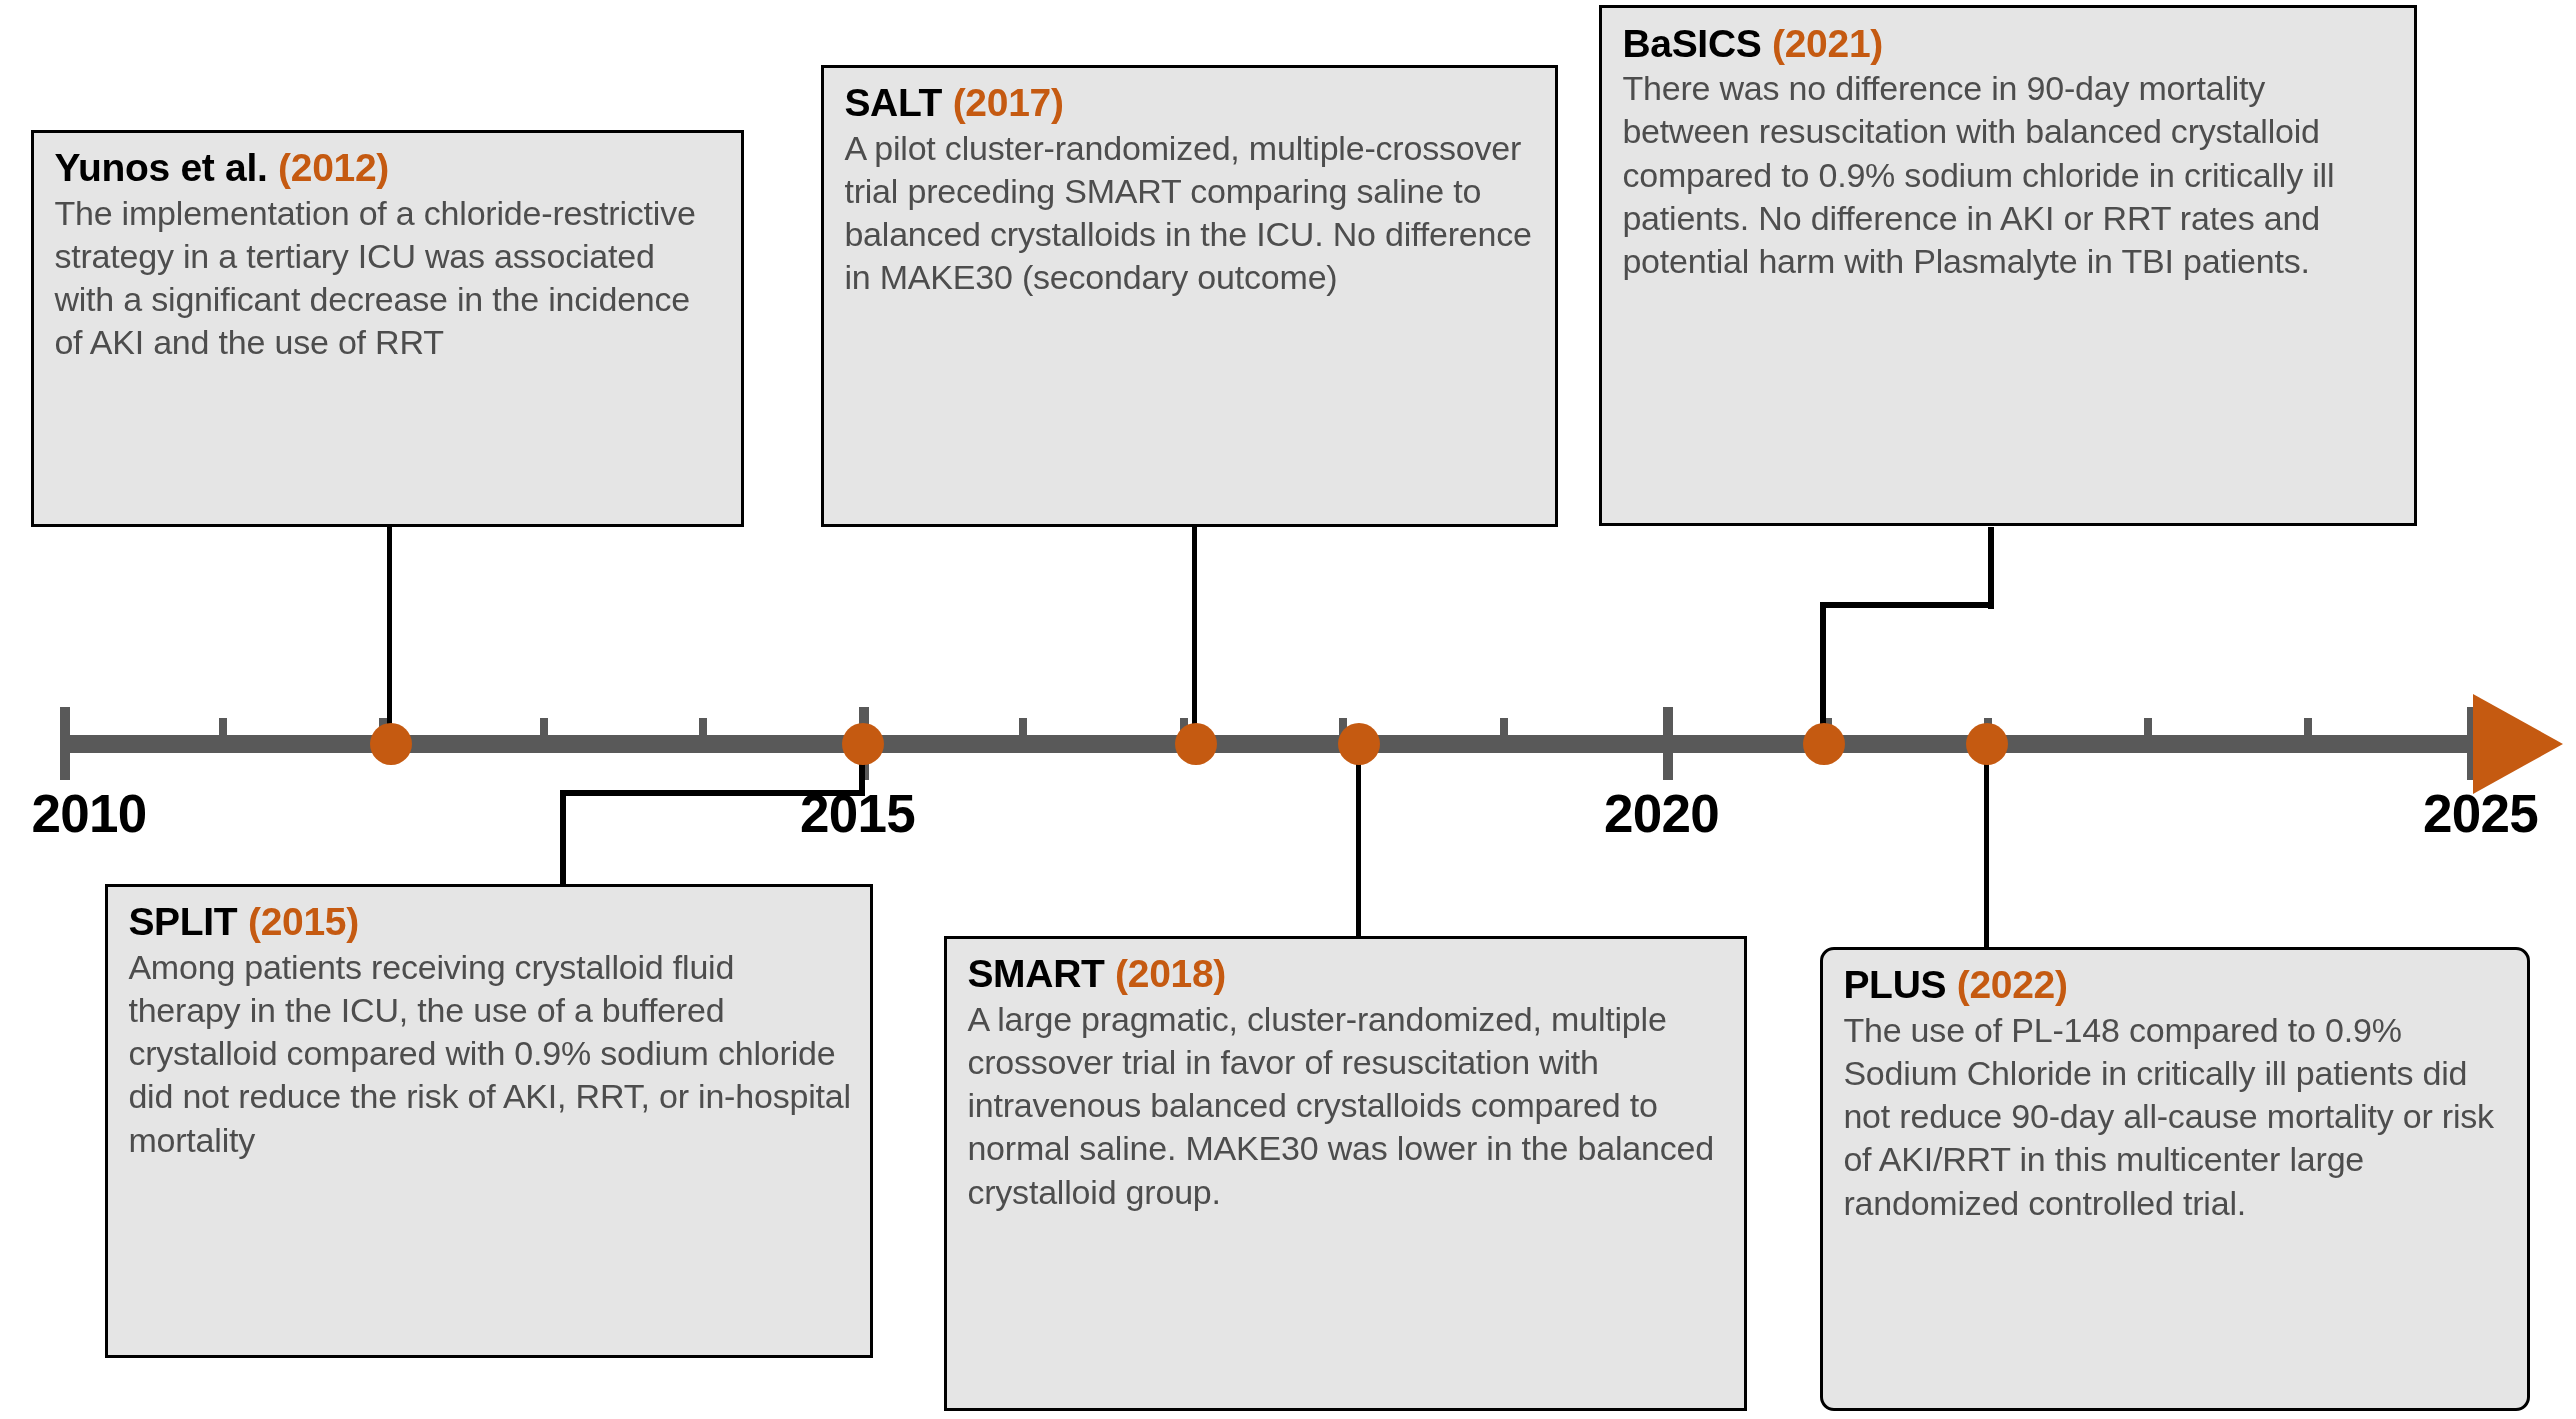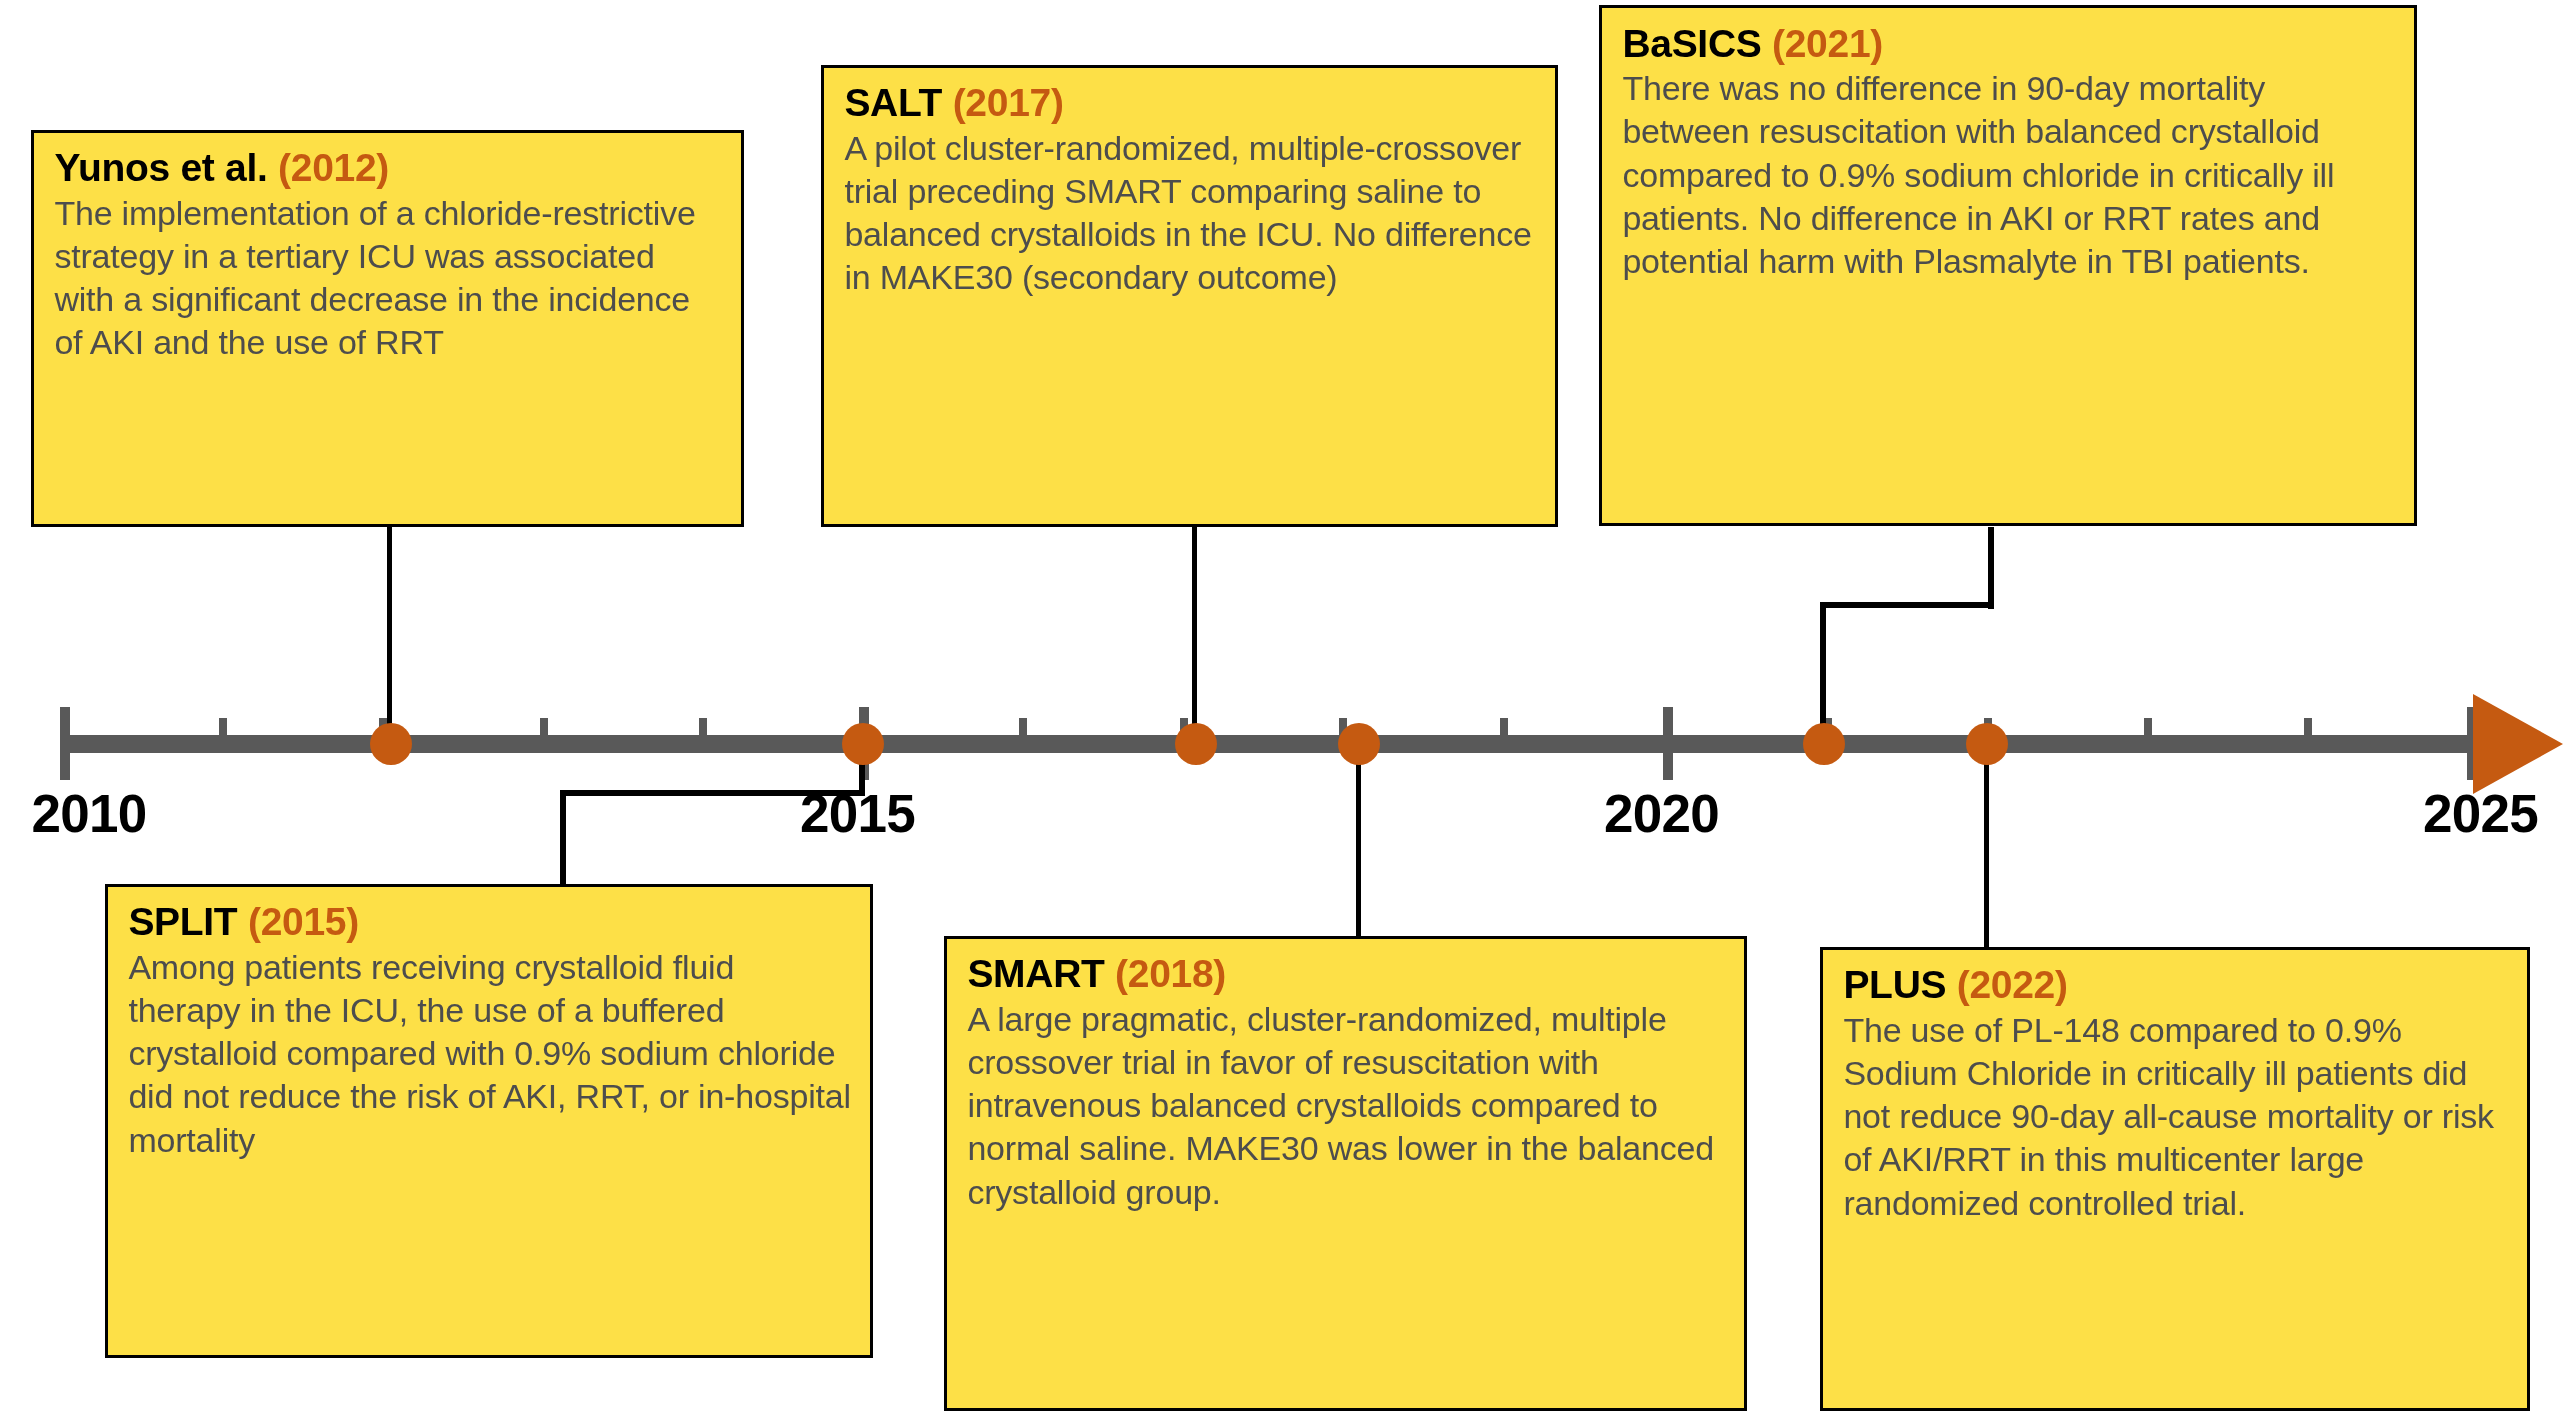--- a/index.html
+++ b/index.html
@@ -8,21 +8,21 @@
     width:2576px;
     height:1419px;
     background:#ffffff;
     overflow:hidden;
     font-family:"Liberation Sans", sans-serif;
   }
   .box{
     position:absolute;
     box-sizing:border-box;
     border:3.4px solid #000000;
-    background:#fde047;
+    background:#e5e5e5;
     padding:12.2px 17.7px 12.2px 20.4px;
     z-index:6;
   }
   .box-title{
     font-weight:bold;
     font-size:39px;
     line-height:1.16;
     color:#000000;
     white-space:nowrap;
     margin:0 0 1.4px 0;
@@ -171,21 +171,21 @@
   </div>
 
   <div class="box" style="left:944px; top:936px; width:803px; height:475px;">
     <div class="box-title">
       <span>SMART</span>
       <span class="yr">(2018)</span>
     </div>
     <div class="box-body">A large pragmatic, cluster-randomized, multiple crossover trial in favor of resuscitation with intravenous balanced crystalloids compared to normal saline. MAKE30 was lower in the balanced crystalloid group.</div>
   </div>
 
-  <div class="box" style="left:1820px; top:947px; width:710px; height:464px;">
+  <div class="box" style="left:1820px; top:947px; width:710px; height:464px;border-radius:14px;">
     <div class="box-title">
       <span>PLUS</span>
       <span class="yr">(2022)</span>
     </div>
     <div class="box-body">The use of PL-148 compared to 0.9% Sodium Chloride in critically ill patients did not reduce 90-day all-cause mortality or risk of AKI/RRT in this multicenter large randomized controlled trial.</div>
   </div>
 
 </div>
 
 

